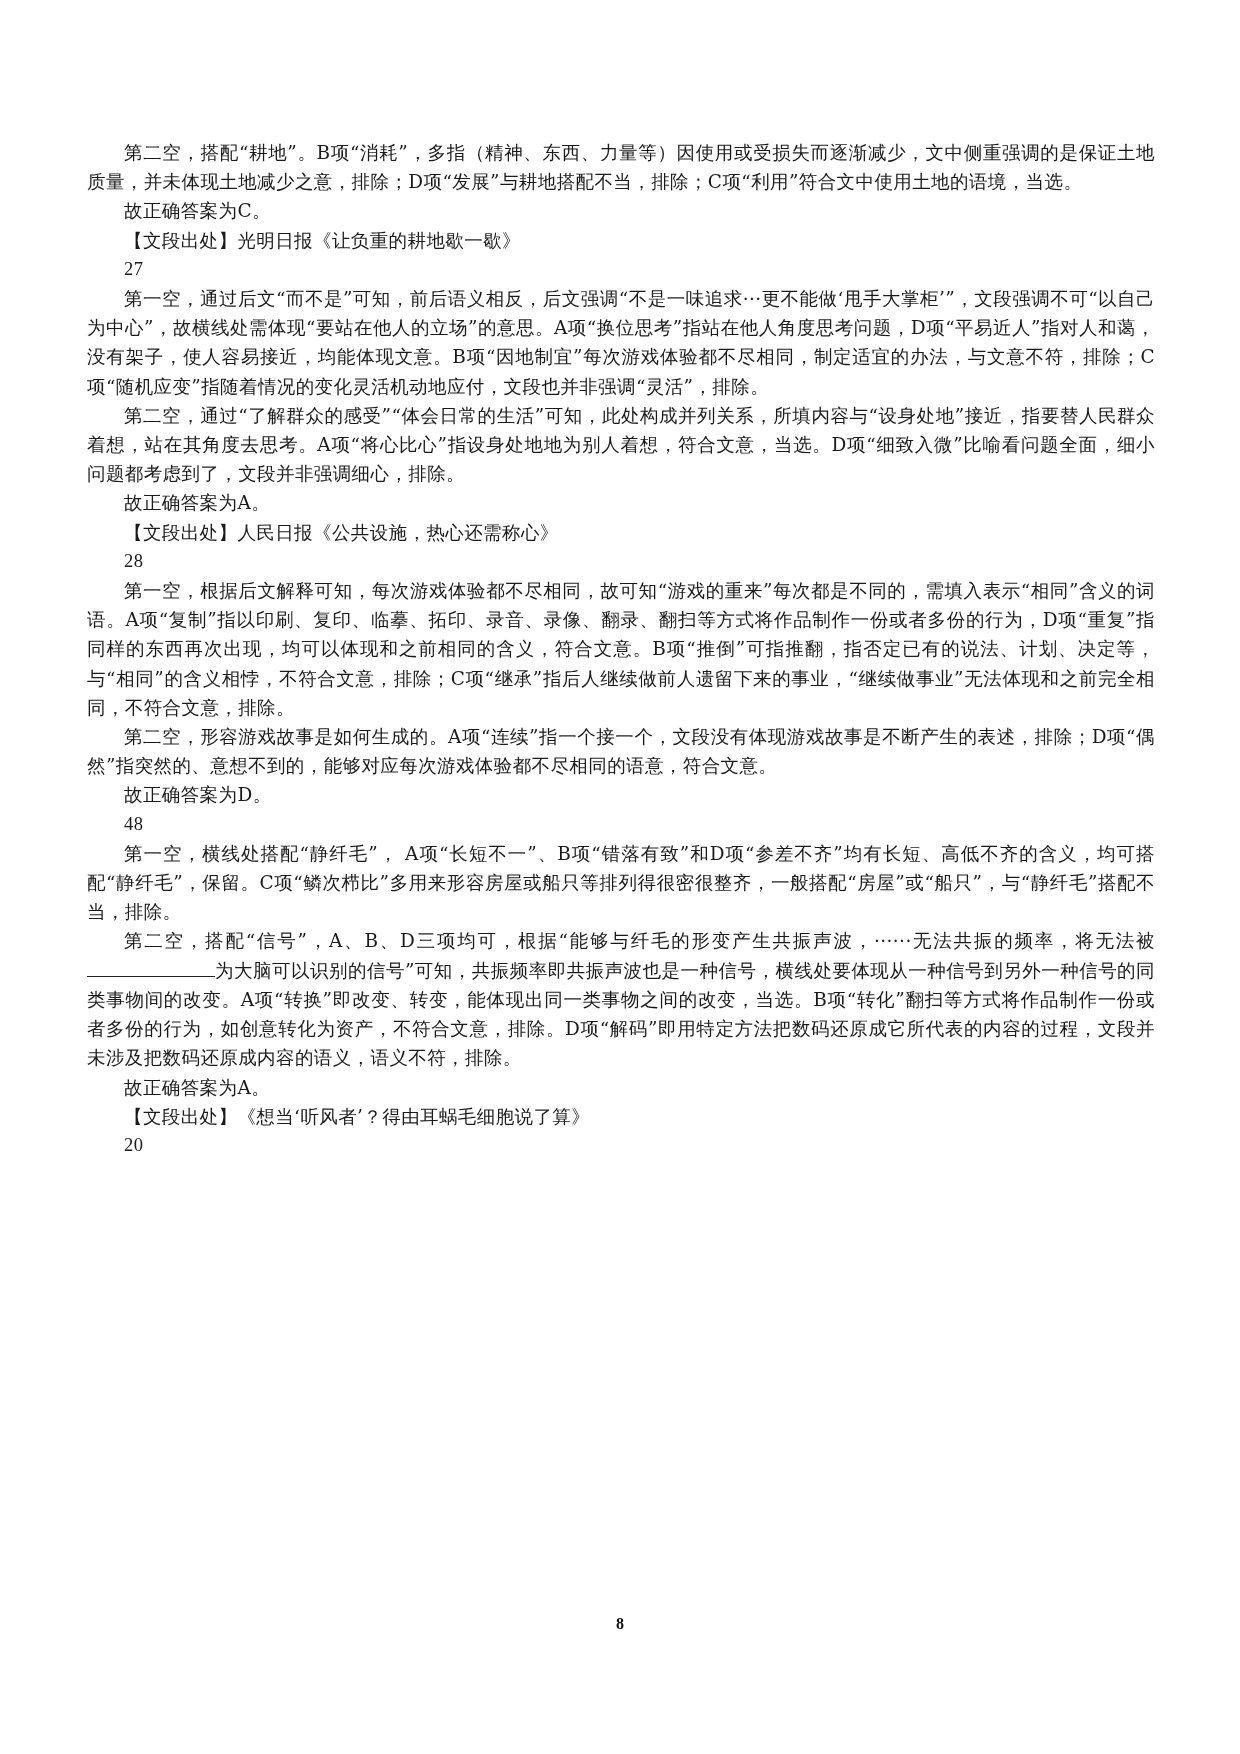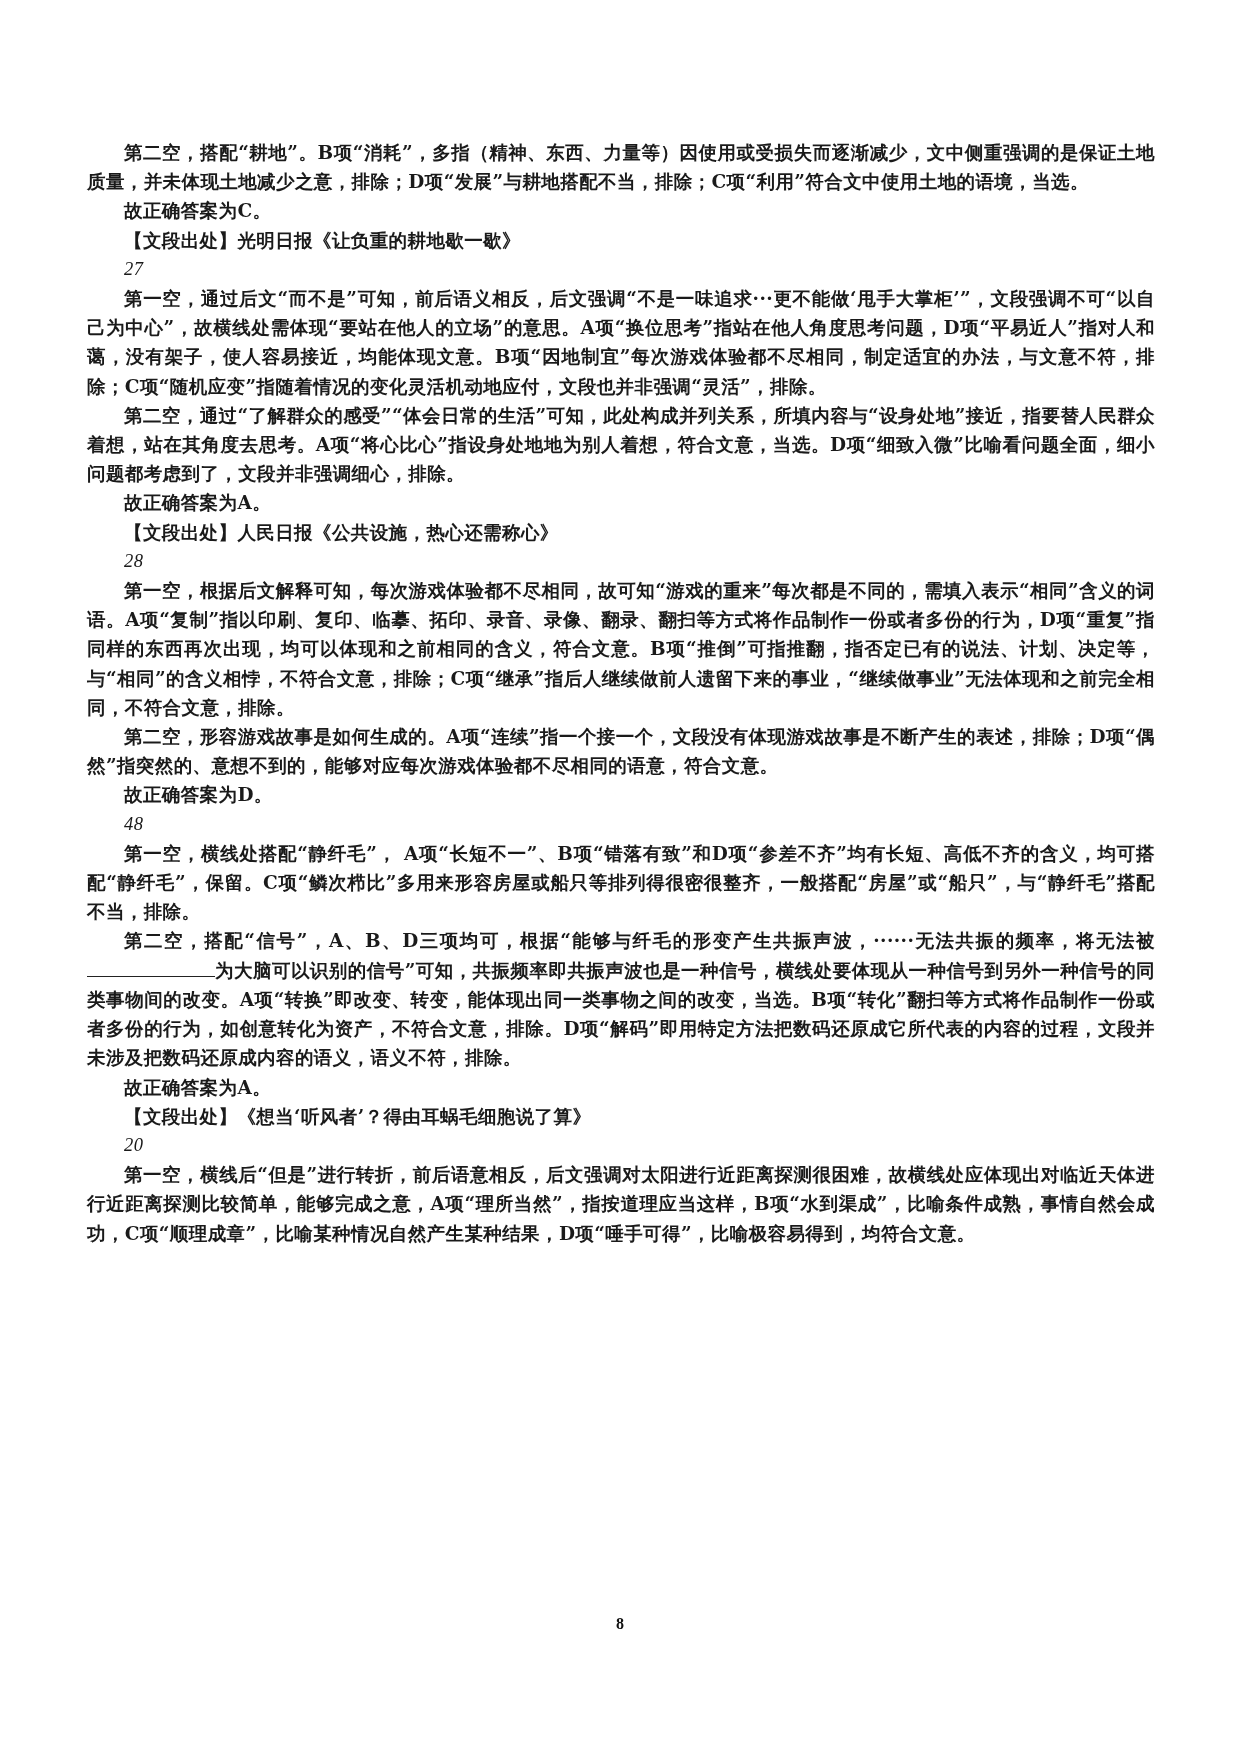--- a/index.html
+++ b/index.html
@@ -24,26 +24,24 @@
     .line-block {
       font-size: 18.5px;
       line-height: 29.2px;
       letter-spacing: 0.4px;
       text-align: justify;
       margin: 0;
       word-break: break-all;
     }
     .indent {
       text-indent: 37px;
-      font-weight: bold;
     }
     .num {
       text-indent: 37px;
       font-family: "Liberation Serif", serif;
-      font-style: italic;
     }
     .blank {
       display: inline-block;
       width: 128px;
       border-bottom: 1.5px solid #222;
       height: 20px;
       vertical-align: baseline;
     }
     .page-number {
       position: absolute;
@@ -72,16 +70,15 @@
   <p class="line-block num">28</p>
   <p class="line-block indent">第一空，根据后文解释可知，每次游戏体验都不尽相同，故可知“游戏的重来”每次都是不同的，需填入表示“相同”含义的词语。A项“复制”指以印刷、复印、临摹、拓印、录音、录像、翻录、翻扫等方式将作品制作一份或者多份的行为，D项“重复”指同样的东西再次出现，均可以体现和之前相同的含义，符合文意。B项“推倒”可指推翻，指否定已有的说法、计划、决定等，与“相同”的含义相悖，不符合文意，排除；C项“继承”指后人继续做前人遗留下来的事业，“继续做事业”无法体现和之前完全相同，不符合文意，排除。</p>
   <p class="line-block indent">第二空，形容游戏故事是如何生成的。A项“连续”指一个接一个，文段没有体现游戏故事是不断产生的表述，排除；D项“偶然”指突然的、意想不到的，能够对应每次游戏体验都不尽相同的语意，符合文意。</p>
   <p class="line-block indent">故正确答案为D。</p>
   <p class="line-block num">48</p>
   <p class="line-block indent">第一空，横线处搭配“静纤毛”， A项“长短不一”、B项“错落有致”和D项“参差不齐”均有长短、高低不齐的含义，均可搭配“静纤毛”，保留。C项“鳞次栉比”多用来形容房屋或船只等排列得很密很整齐，一般搭配“房屋”或“船只”，与“静纤毛”搭配不当，排除。</p>
   <p class="line-block indent"><span>第二空，搭配“信号”，A、B、D三项均可，根据“能够与纤毛的形变产生共振声波，······无法共振的频率，将无法被</span><span class="blank"></span><span>为大脑可以识别的信号”可知，共振频率即共振声波也是一种信号，横线处要体现从一种信号到另外一种信号的同类事物间的改变。A项“转换”即改变、转变，能体现出同一类事物之间的改变，当选。B项“转化”翻扫等方式将作品制作一份或者多份的行为，如创意转化为资产，不符合文意，排除。D项“解码”即用特定方法把数码还原成它所代表的内容的过程，文段并未涉及把数码还原成内容的语义，语义不符，排除。</span></p>
   <p class="line-block indent">故正确答案为A。</p>
   <p class="line-block indent">【文段出处】《想当‘听风者’？得由耳蜗毛细胞说了算》</p>
   <p class="line-block num">20</p>
-  <p class="line-block indent">第一空，横线后“但是”进行转折，前后语意相反，后文强调对太阳进行近距离探测很困难，故横线处应体现出对临近天体进行近距离探测比较简单，能够完成之意，A项“理所当然”，指按道理应当这样，B项“水到渠成”，比喻条件成熟，事情自然会成功，C项“顺理成章”，比喻某种情况自然产生某种结果，D项“唾手可得”，比喻极容易得到，均符合文意。</p>
 </div>
 
 <div class="page-number">8</div>
 
 </body></html>

